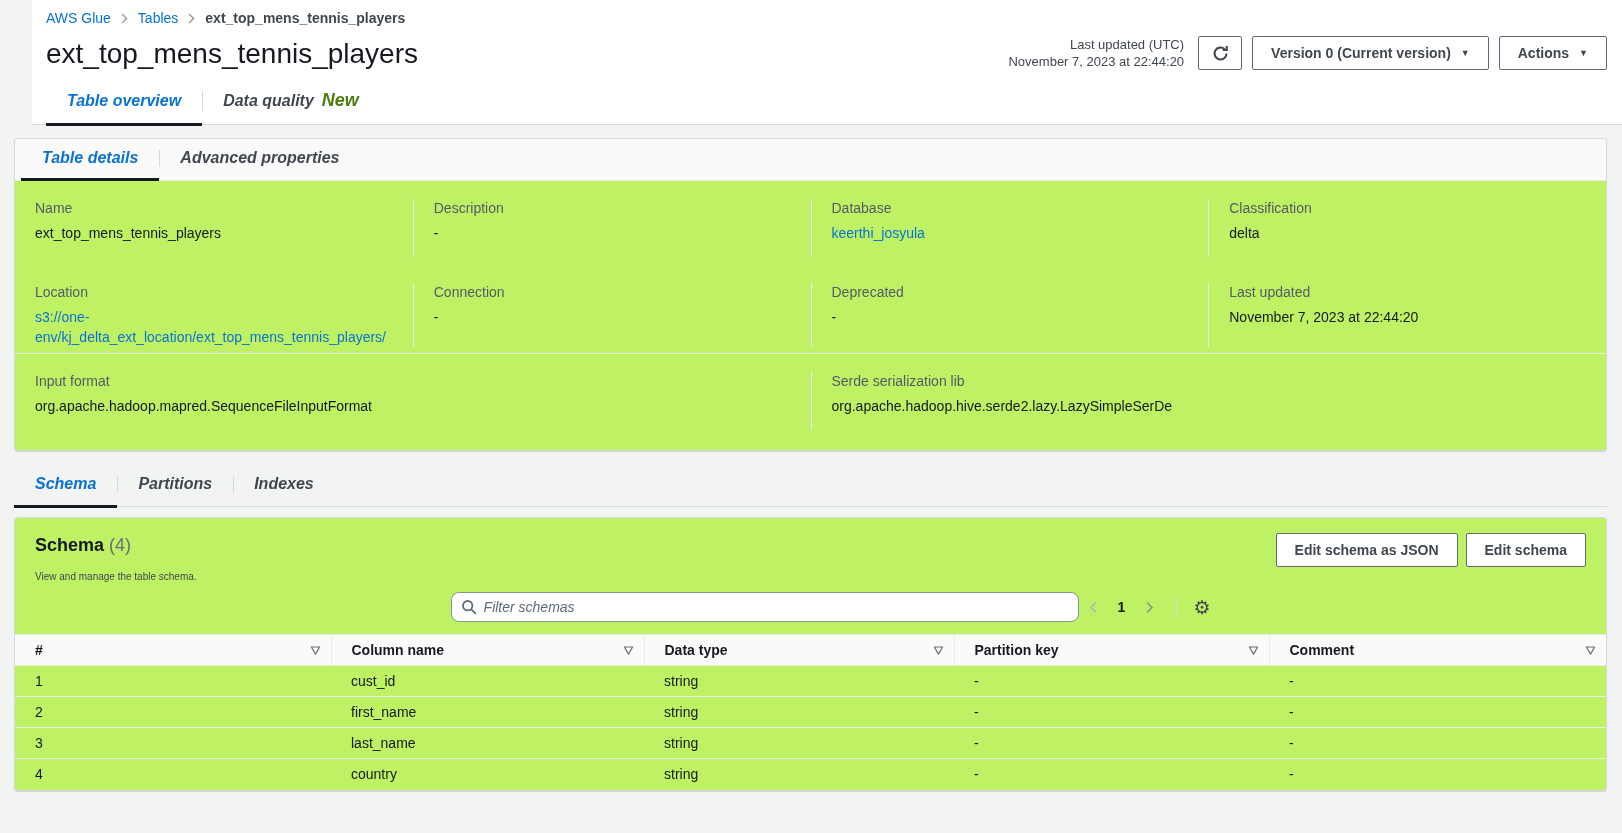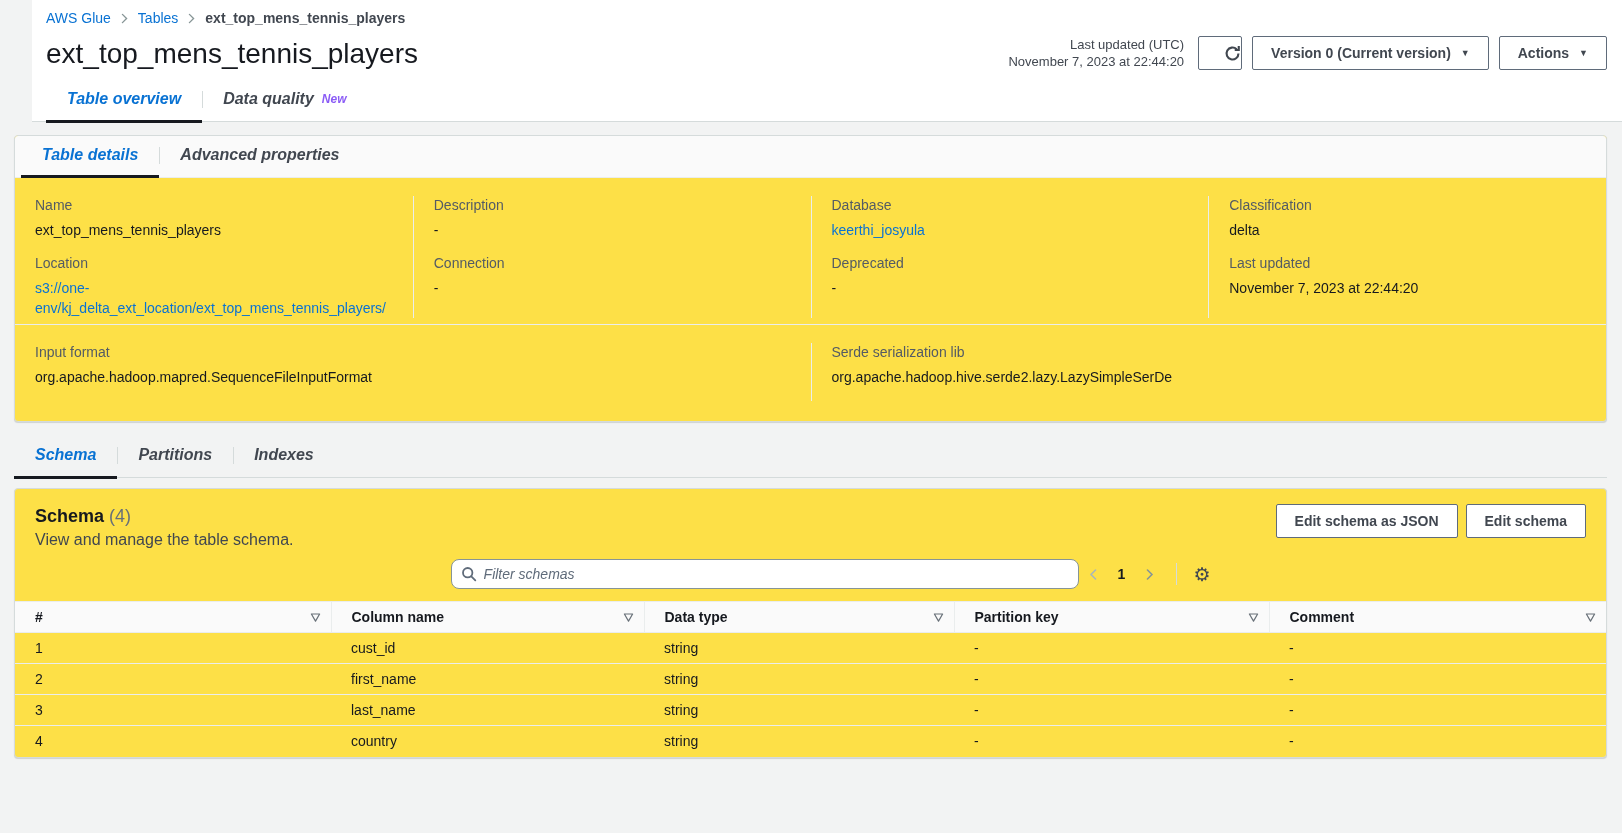--- a/index.html
+++ b/index.html
@@ -12,61 +12,61 @@
 
   
   .page-header { background:#ffffff; padding:10px 15px 0 14px; border-bottom:1px solid #d5dbdb;margin-left:32px; }
   .breadcrumb { display:flex; align-items:center; gap:8px; font-size:14px; }
   .crumb-current { color:#414750; font-weight:700; }
   .crumb-sep { display:inline-flex; align-items:center; }
   .title-row { display:flex; justify-content:space-between; align-items:flex-start; margin-top:10px; }
   h1.page-title { font-size:28px; font-weight:500; line-height:36px; color:#16191f; }
   .title-actions { display:flex; align-items:center; gap:10px; }
   .updated-block { text-align:right; font-size:13px; color:#414750; line-height:17px; margin-right:4px; }
-  .btn { display:inline-flex; align-items:center; justify-content:flex-end; gap:10px;
+  .btn { display:inline-flex; align-items:center; justify-content:center; gap:10px;
          background:#fff; border:1px solid #5f6b7a; border-radius:2px; height:34px;
          padding:0 18px; font-size:14px; font-weight:700; color:#414750; cursor:pointer; white-space:nowrap; }
   .btn-icon { width:44px; padding:0; }
   .caret { font-size:9px; color:#414750; line-height:1; }
   .page-tabs { display:flex; margin-top:8px; }
 
   
   .tab { position:relative; padding:10px 21px 13px; font-size:16px; font-weight:700;
          color:#414750; cursor:pointer; display:flex; align-items:center; gap:8px;font-style:italic; }
   .tab + .tab::before { content:""; position:absolute; left:0; top:11px; bottom:13px; width:1px; background:#d5dbdb; }
   .tab.active { color:#0972d3; }
   .tab.active::after { content:""; position:absolute; left:0; right:0; bottom:-2px; height:3px; background:#16191f; }
-  .new-badge { color:#8b5cf6; font-size:12px; font-weight:700; }
+  .new-badge { color:#4d7c0f; font-size:18px; font-weight:700; }
 
   
   .main { padding:13px 15px 0 14px; }
-  .card { background:#fde047; border:1px solid #d5dbdb; border-radius:4px;
+  .card { background:#bef264; border:1px solid #d5dbdb; border-radius:4px;
           box-shadow:0 1px 1px rgba(0,28,36,.15); overflow:hidden; }
   .card-tabstrip { display:flex; background:#fafafa; border-bottom:1px solid #eaeded; padding:0 6px; }
   .card-tabstrip .tab.active::after { bottom:-1px; }
 
   
-  .dsection { display:grid; grid-template-columns:repeat(4,1fr); padding:18px 0 6px; }
+  .dsection { display:grid; grid-template-columns:repeat(4,1fr); padding:18px 0 6px; row-gap:26px; }
   .dcell { padding:0 14px 0 20px; min-height:58px; }
   .dcell.vline { border-left:1px solid #eaeded; }
   .dlabel { color:#545b64; font-size:14px; line-height:18px; margin-bottom:6px; }
   .dvalue { color:#16191f; font-size:14px; line-height:20px; overflow-wrap:anywhere; }
   .sec-divider { border:none; border-top:1px solid #eaeded; }
   .dsection.second { padding:18px 0 20px; }
   .dcell.span2 { grid-column:3 / span 2; }
 
   
   .schema-tabs { display:flex; margin-top:14px; border-bottom:1px solid #d5dbdb; padding:0 0; }
 
   
   .schema-card { margin-top:10px; margin-bottom:16px; }
   .schema-head { display:flex; justify-content:space-between; align-items:flex-start; padding:15px 20px 0; }
   .schema-title { font-size:18px; font-weight:700; color:#16191f; line-height:24px; }
   .schema-count { color:#687078; font-weight:400; }
-  .schema-desc { color:#414750; font-size:16px; margin-top:3px; }
+  .schema-desc { color:#414750; font-size:10px; margin-top:14px; }
   .head-buttons { display:flex; gap:8px; }
   .filter-row { display:flex; justify-content:center; align-items:center; padding:10px 20px 12px;margin-left:44px; }
   .filter-box { position:relative; width:628px; }
   .filter-box input { width:100%; height:30px; border:1px solid #879596; border-radius:8px;
         padding:0 10px 0 32px; font-size:14px; font-style:italic; color:#16191f; outline:none;
         font-family:"Liberation Sans","DejaVu Sans",sans-serif; }
   .filter-box input::placeholder { color:#5f6b7a; font-style:italic; }
   .search-icon { position:absolute; left:10px; top:7px; }
   .pagination { display:flex; align-items:center; gap:4px; }
   .pg-btn { background:none; border:none; cursor:pointer; padding:4px 8px; display:inline-flex; align-items:center; }

